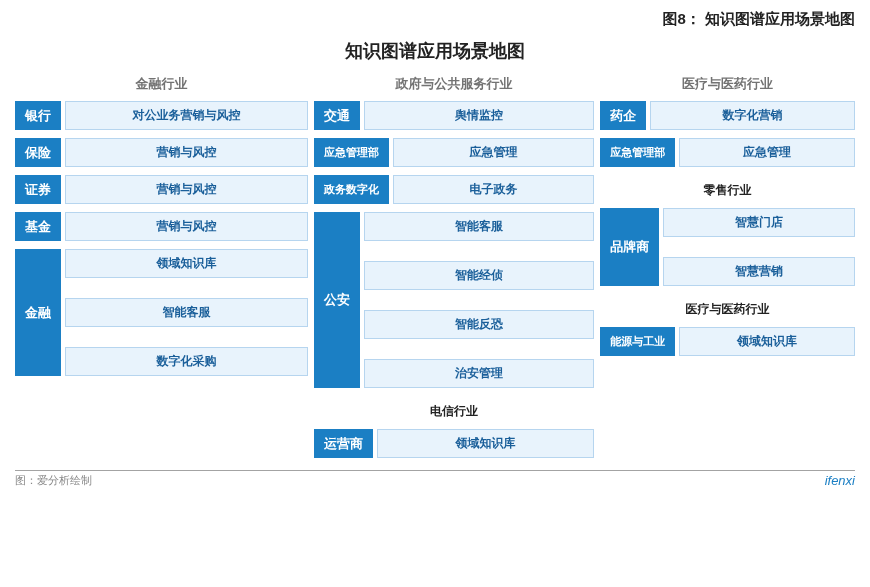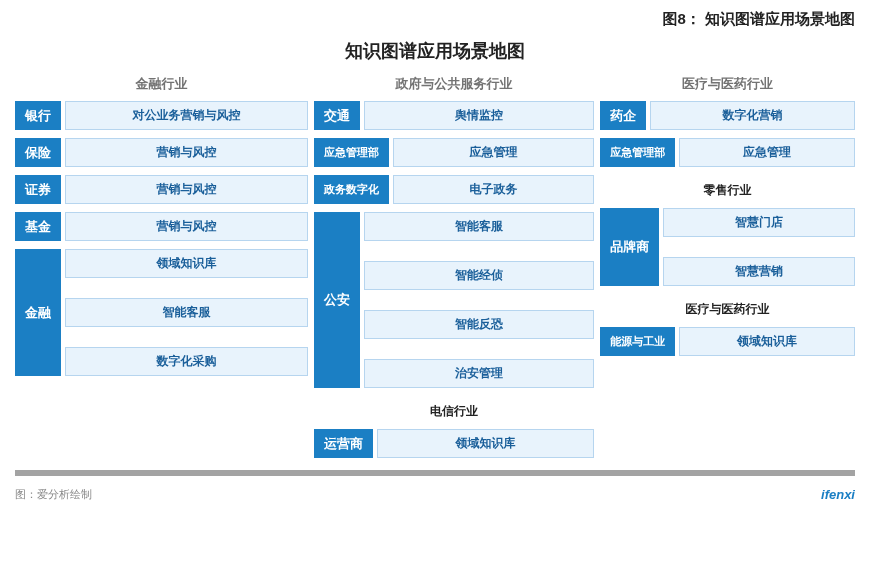--- a/index.html
+++ b/index.html
@@ -86,29 +86,29 @@
       padding: 5px 4px;
       font-size: 12px;
       font-weight: bold;
     }
     .footer-row {
       display: flex;
       flex-direction: row;
       justify-content: space-between;
       align-items: center;
       margin-top: 8px;
-      padding-top: 11px;
-      border-top: 6px solid #a3a3a3;
+      padding-top: 2px;
+      border-top: 1px solid #a3a3a3;
       font-size: 11px;
       color: #888;
     }
     .ifenxi-logo {
       font-size: 13px;
       color: #1b7fc4;
-      font-weight: bold;
+      font-weight: normal;
       font-style: italic;
     }
 
     
     .finance-wrapper {
       display: flex;
       flex-direction: column;
       gap: 4px;
     }
     

